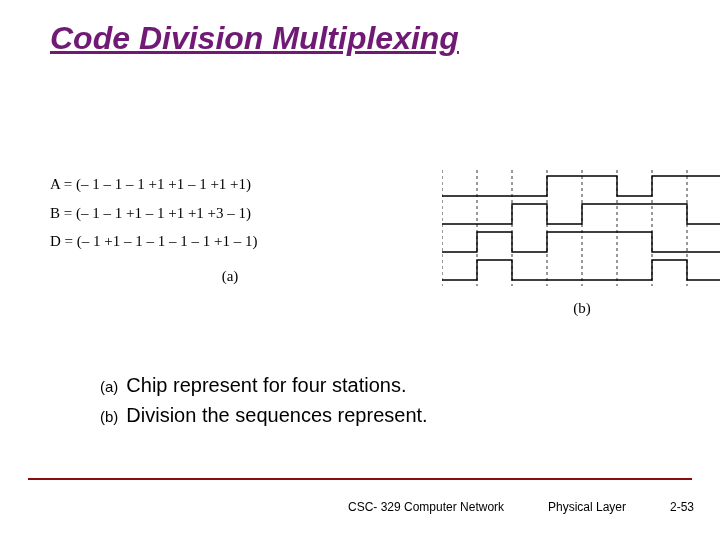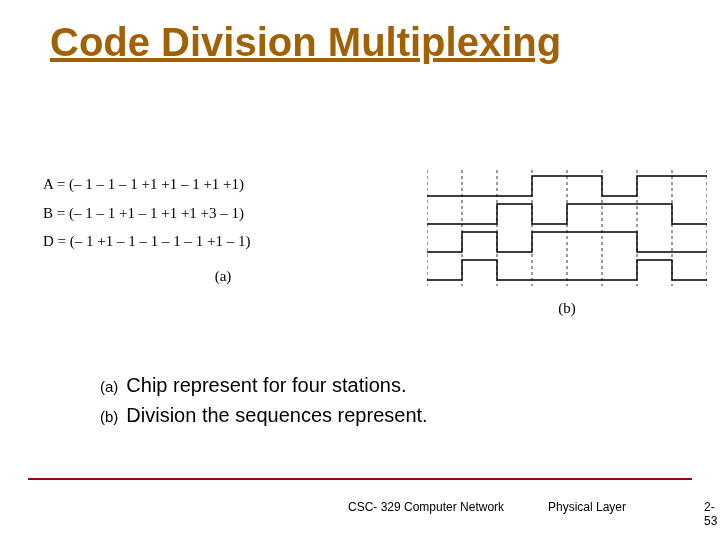--- a/index.html
+++ b/index.html
@@ -8,33 +8,33 @@
     height: 540px;
     background: #fff;
     font-family: Arial, Helvetica, sans-serif;
     position: relative;
     overflow: hidden;
   }
   .title {
     position: absolute;
     top: 20px;
     left: 50px;
-    font-size: 40px;
+    font-size: 32px;
     text-decoration: underline;
-    color: #a16207;
+    color: #701a75;
+    font-style: italic;
   }
   .figure-area {
     position: absolute;
     top: 170px;
     left: 50px;
     right: 20px;
     height: 160px;
     display: flex;
-    gap: 24px;
-    justify-content: center;
+    gap: 32px;
   }
   .col-a {
     flex: 0 0 360px;
     font-family: "Times New Roman", serif;
     font-size: 15px;
     line-height: 1.9;
   }
   .caption-a, .caption-b {
     text-align: center;
     font-family: "Times New Roman", serif;
@@ -69,21 +69,21 @@
   .footer {
     position: absolute;
     top: 500px;
     left: 0;
     right: 0;
     font-size: 12px;
     color: #000;
   }
   .footer .course { position: absolute; left: 348px; }
   .footer .layer  { position: absolute; left: 548px; }
-  .footer .page   { position: absolute; left: 670px; margin-left: 34px; }
+  .footer .page   { position: absolute; left: 670px; }
 </style>
 </head>
 <body>
 
 <h1 class="title">Code Division Multiplexing</h1>
 
 <div class="figure-area">
   <div class="col-a">
     <div>A = (– 1 – 1 – 1 +1 +1 – 1 +1 +1)</div>
     <div>B = (– 1 – 1 +1 – 1 +1 +1 +3 – 1)</div>

